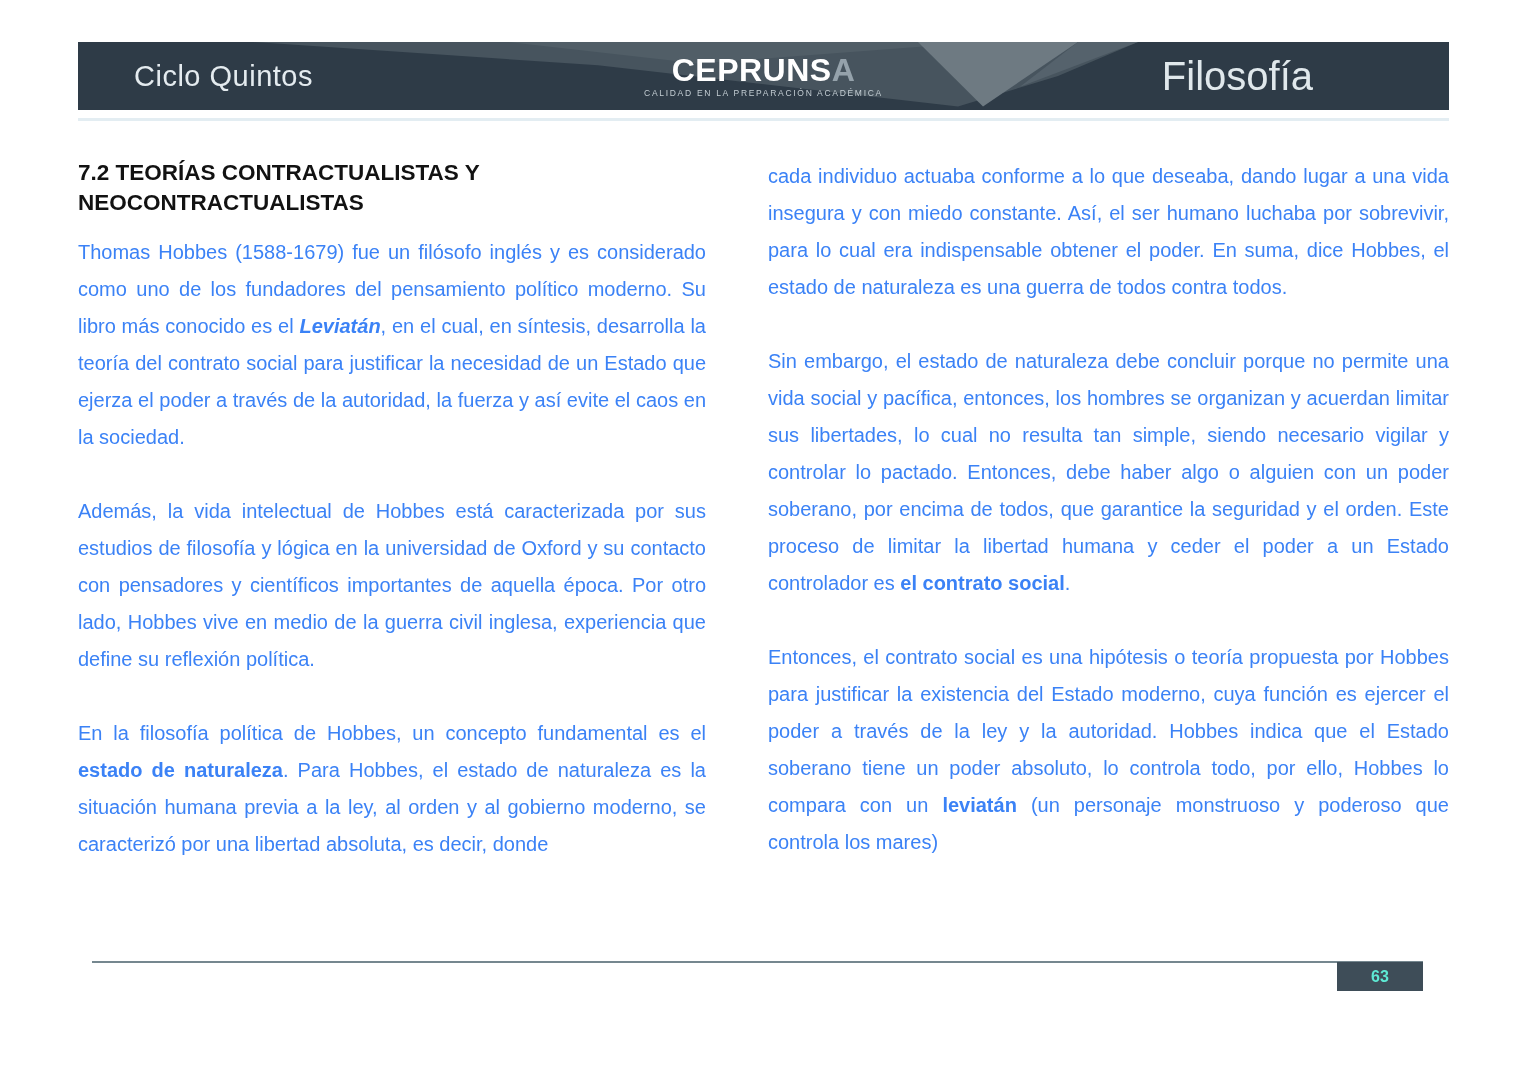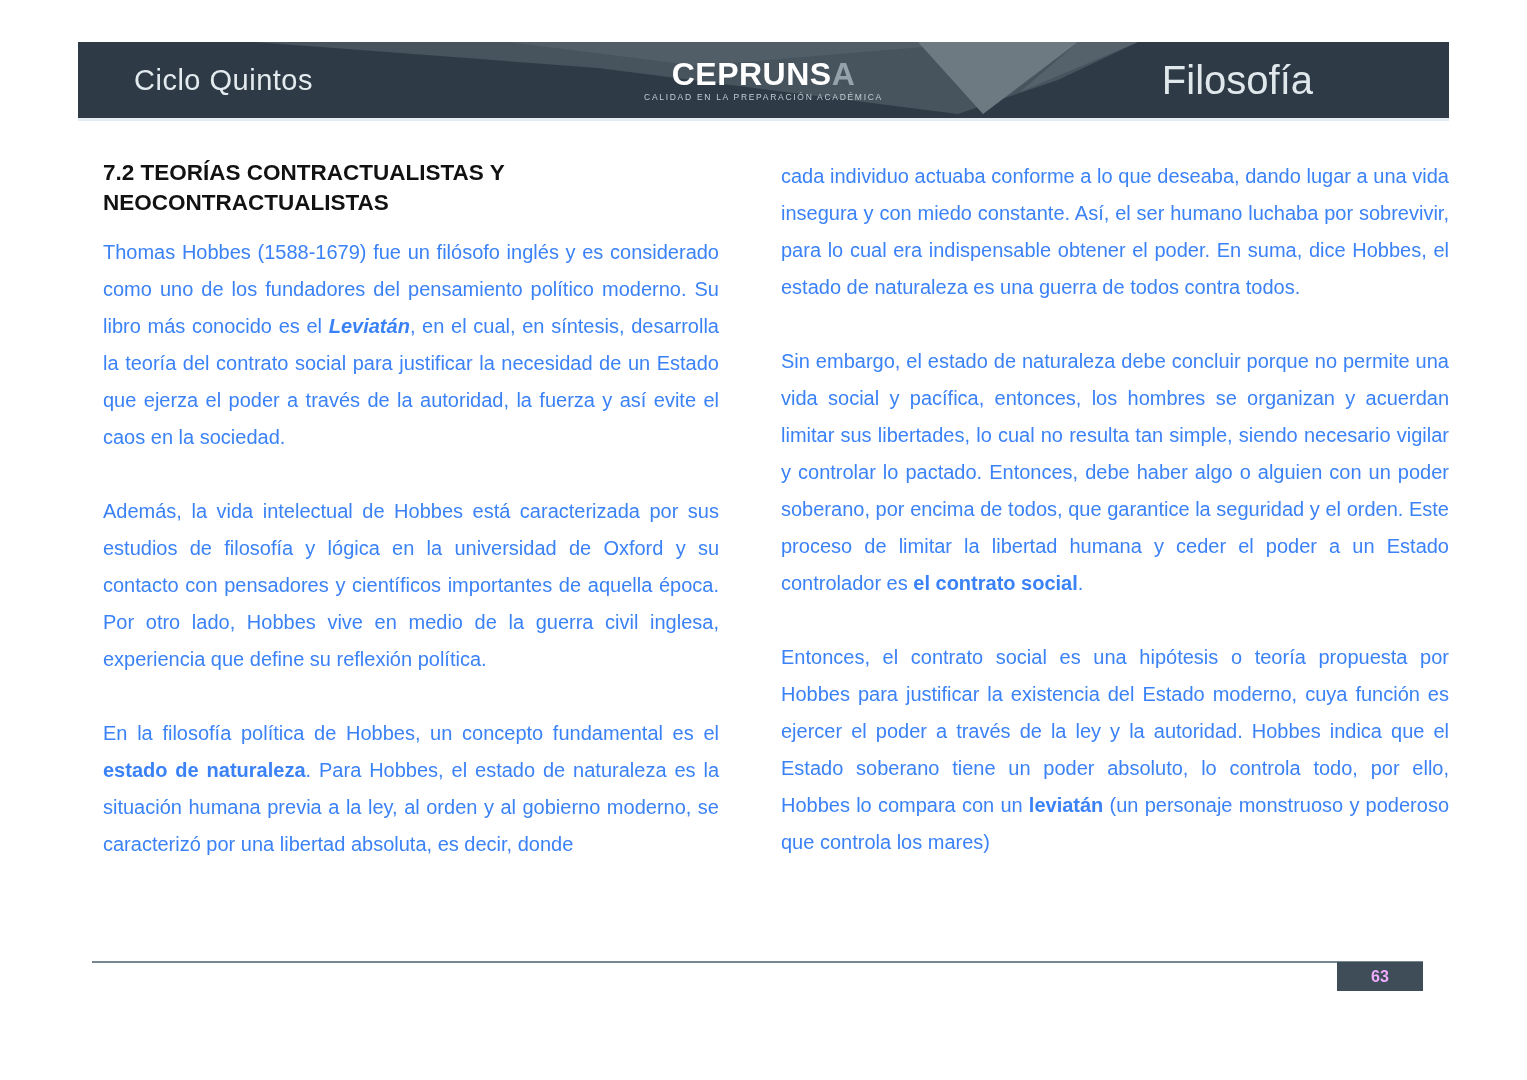--- a/index.html
+++ b/index.html
@@ -3,21 +3,21 @@
 <meta charset="utf-8">
 <style>
   html,body { margin:0; padding:0; background:#ffffff; }
   .page {
     position:relative; width:1527px; height:1080px; background:#ffffff;
     font-family:"Liberation Sans", sans-serif; overflow:hidden;
   }
 
   
   .header {
-    position:absolute; left:78px; top:42px; width:1371px; height:76px;
+    position:absolute; left:78px; top:42px; width:1371px; height:68px;
   }
   .header-bg { position:absolute; left:0; top:0; width:100%; height:100%; display:block; }
   .header-underline {
     position:absolute; left:78px; top:118px; width:1371px; height:3px;
     background:#e3edf2;
   }
   .header-left-title {
     position:absolute; left:56px; top:50%; transform:translateY(-50%);
     font-size:29px; font-weight:400; color:#e4ebef; letter-spacing:0.5px; white-space:nowrap;
   }
@@ -33,41 +33,41 @@
   .header-right-title {
     position:absolute; right:136px; top:50%; transform:translateY(-50%);
     font-size:40px; font-weight:400; color:#e0e8ec; white-space:nowrap;
   }
 
   
   .content {
     position:absolute; left:78px; top:158px; width:1371px;
     display:flex; gap:62px; align-items:flex-start;
   }
-  .col-left  { width:628px;margin-left:25px; }
+  .col-left  { width:628px; }
   .col-right { width:681px; }
   .heading1 {
     margin:0 0 16px 0; font-size:22.5px; font-weight:bold; color:#121212; line-height:1.33;
   }
   .heading2 {
     margin:0 0 26px 0; font-size:20.5px; font-weight:bold; color:#121212; line-height:1.3;
   }
   .body-para {
     margin:0 0 37px 0; font-size:20px; line-height:37px; color:#3b82f6;
     text-align:justify;
   }
   .body-para:last-child { margin-bottom:0; }
 
   
   .footer-line {
     position:absolute; left:92px; top:961px; width:1331px; height:2px; background:#75878f;
   }
   .page-number-box {
     position:absolute; left:1337px; top:962px; width:86px; height:29px;
-    background:#3e4d58; color:#f0abfc; font-size:16px; font-weight:bold;
+    background:#3e4d58; color:#5eead4; font-size:16px; font-weight:bold;
     display:flex; align-items:center; justify-content:center;
   }
 </style>
 </head>
 <body>
 
 <div class="page">
 
   <div class="header">
     <svg class="header-bg" viewBox="0 0 1371 76" preserveAspectRatio="none" aria-hidden="true">

